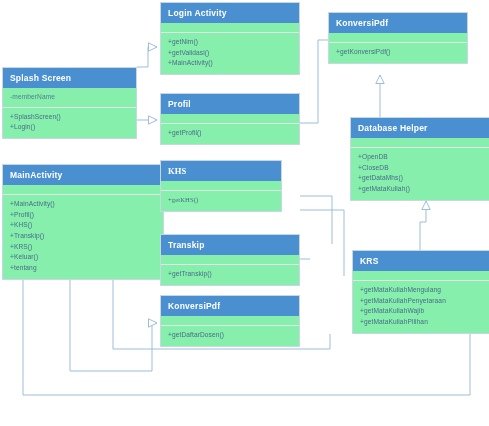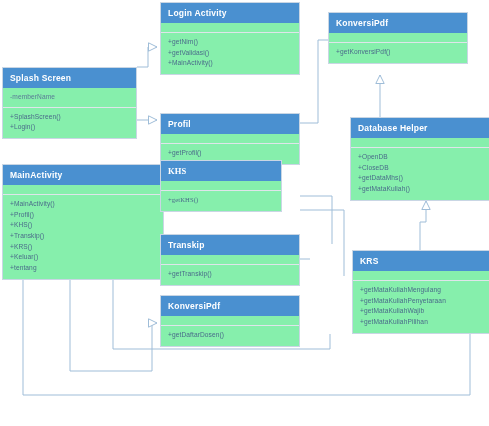--- a/index.html
+++ b/index.html
@@ -132,21 +132,21 @@
   </div>
 
   <div class="uml-class" style="left:328px; top:12px; width:140px;">
     <div class="uml-header">KonversiPdf</div>
     <div class="uml-attrs empty"></div>
     <div class="uml-ops">
       <div class="uml-line">+getKonversiPdf()</div>
     </div>
   </div>
 
-  <div class="uml-class" style="left:160px; top:93px; width:140px;margin-top:20px;">
+  <div class="uml-class" style="left:160px; top:93px; width:140px;">
     <div class="uml-header">Profil</div>
     <div class="uml-attrs empty"></div>
     <div class="uml-ops">
       <div class="uml-line">+getProfil()</div>
     </div>
   </div>
 
   <div class="uml-class" style="left:350px; top:117px; width:163px;">
     <div class="uml-header">Database Helper</div>
     <div class="uml-attrs empty"></div>

